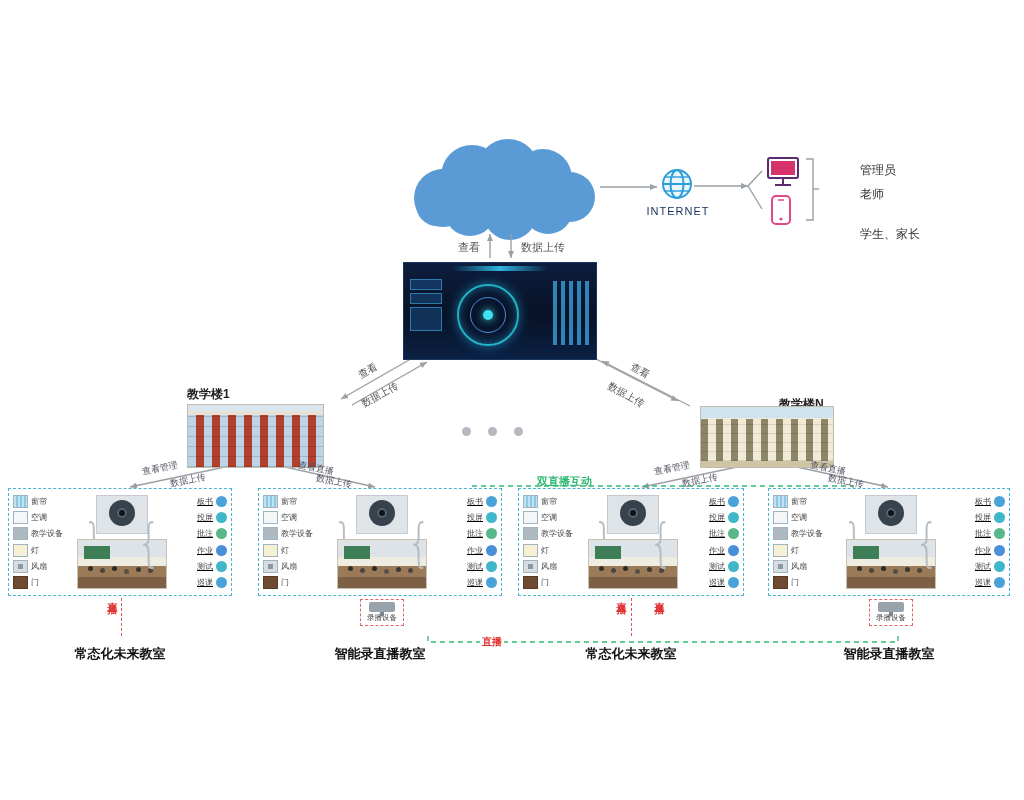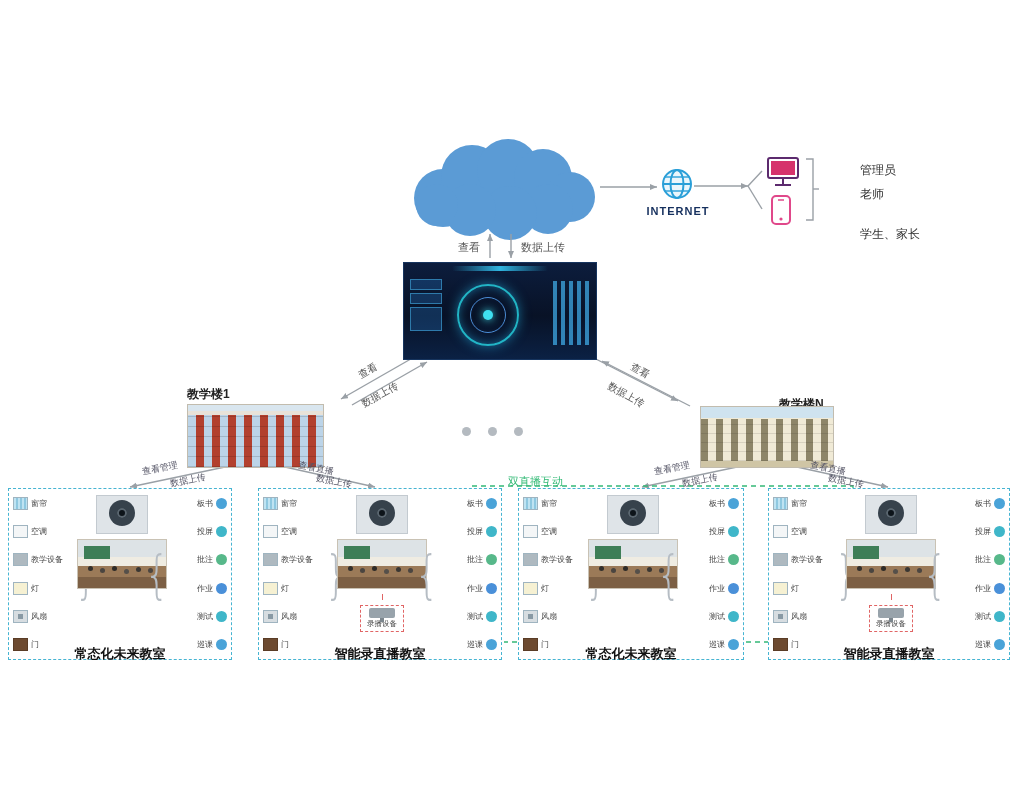--- a/index.html
+++ b/index.html
@@ -3,30 +3,30 @@
 <meta charset="utf-8">
 <style>
   html,body{margin:0;padding:0;background:#fff;}
   .stage{position:relative;width:1024px;height:800px;background:#fff;overflow:hidden;
          font-family:"Liberation Sans","DejaVu Sans",sans-serif;}
   svg.layer{position:absolute;left:0;top:0;pointer-events:none;}
   .lbl{position:absolute;color:#333;white-space:nowrap;}
 
   
   .cloud-label{left:423px;top:178px;width:160px;text-align:center;color:#fff;font-size:20px;font-weight:bold;letter-spacing:2px;}
-  .internet-label{left:638px;top:205px;width:80px;text-align:center;color:#16305e;font-size:11px;font-weight:bold;letter-spacing:1px;}
+  .internet-label{left:638px;top:205px;width:80px;text-align:center;color:#16305e;font-size:11px;font-weight:normal;letter-spacing:1px;}
   .user-label{left:822px;font-size:12px;color:#333;margin-left:38px;}
   .edge{font-size:11px;color:#555;}
   .edge-sm{font-size:9px;color:#556;}
   .rotl{transform:rotate(-29deg);} .rotr{transform:rotate(29deg);}
   .rotl2{transform:rotate(-11deg);} .rotr2{transform:rotate(11deg);}
   .platform-label{left:404px;top:361px;width:192px;text-align:center;font-size:13px;font-weight:bold;color:#222;}
   .building-label{font-size:12px;font-weight:bold;color:#222;}
   .panel-label{position:absolute;top:645px;width:130px;text-align:center;font-size:13px;font-weight:bold;color:#111;}
-  .duallive{left:508px;top:474px;color:#2eb872;font-size:11px;font-weight:normal;}
+  .duallive{left:537px;top:474px;color:#2eb872;font-size:11px;font-weight:bold;}
   .live-lbl{position:absolute;color:#e03030;font-size:10px;font-weight:bold;writing-mode:vertical-rl;letter-spacing:2px;}
   .live-lbl-h{position:absolute;color:#e03030;font-size:10px;font-weight:bold;background:#fff;padding:0 2px;}
   .live-v{position:absolute;width:0;border-left:1px dashed #e05555;}
 
   
   .platform{position:absolute;left:403px;top:262px;width:192px;height:96px;overflow:hidden;border:1px solid #16345e;
             background:linear-gradient(180deg,#0c1d3d,#081226 55%,#0b2144);}
   .p-title{position:absolute;top:3px;left:50%;transform:translateX(-50%);width:96px;height:5px;
            background:linear-gradient(90deg,transparent,#2fb4e0,transparent);border-radius:2px;}
   .p-ring{position:absolute;left:44%;top:54%;transform:translate(-50%,-50%);width:58px;height:58px;border-radius:50%;
@@ -49,22 +49,22 @@
   .bn{left:700px;top:406px;width:132px;height:60px;background:linear-gradient(#cfe3ef 0 18%,#f0ead6 18%);}
   .bn .body{position:absolute;left:0;right:0;top:12px;bottom:6px;
             background:repeating-linear-gradient(0deg,rgba(0,0,0,.10) 0 1px,transparent 1px 9px),
                        repeating-linear-gradient(90deg,#8d8568 0 7px,#f0ead6 7px 15px);}
   .bn .base{position:absolute;left:0;right:0;bottom:0;height:6px;background:#cfc5a5;}
 
   .dots{position:absolute;left:462px;top:427px;display:flex;gap:17px;}
   .dot{width:9px;height:9px;border-radius:50%;background:#b4bac0;}
 
   
-  .panel{position:absolute;top:488px;height:172px;background:#fff;border:1px dashed #46b4d2;
-         box-sizing:border-box;display:flex;gap:12px;padding:4px;}
+  .panel{position:absolute;top:488px;height:108px;background:#fff;border:1px dashed #46b4d2;
+         box-sizing:border-box;display:flex;gap:20px;padding:4px;}
   .devices{width:56px;display:flex;flex-direction:column;justify-content:space-between;}
   .dev-row{display:flex;align-items:center;gap:3px;height:21px;}
   .thumb{width:15px;height:13px;border:1px solid #9fb4c0;flex:none;box-sizing:border-box;}
   .d0{background:repeating-linear-gradient(90deg,#bfe3f2 0 2px,#8fc8e0 2px 4px);}
   .d1{background:#f4f6f7;}
   .d2{background:#aeb9c0;}
   .d3{background:#f6f1d3;}
   .d4{background:radial-gradient(circle at 50% 50%,#8899a4 0 34%,#d7dde1 35%);}
   .d5{background:#6d4a30;border-color:#5a3c26;}
   .dev-label{font-size:8px;color:#444;white-space:nowrap;}
@@ -78,21 +78,21 @@
   .photo{width:88px;height:48px;position:relative;flex:none;border:1px solid #c9c2b4;
          background:linear-gradient(180deg,#dde3e6 0 35%,#efece2 35% 55%,#9b7a58 55% 78%,#7c5f44 78% 100%);}
   .photo::before{content:"";position:absolute;left:6px;top:6px;width:26px;height:13px;background:#3e7e57;}
   .photo::after{content:"";position:absolute;left:10px;top:26px;width:5px;height:5px;border-radius:50%;background:#33302c;
                 box-shadow:12px 2px 0 #4a4540,24px 0 0 #2e2b27,36px 3px 0 #55504a,48px 1px 0 #3a3733,60px 2px 0 #4c4641;}
   .rec-link{height:6px;border-left:1px dashed #e06565;}
   .recorder{border:1px dashed #e06565;padding:2px 6px;display:flex;flex-direction:column;align-items:center;gap:1px;}
   .rec-icon{width:26px;height:10px;background:#98a3ab;border-radius:2px;position:relative;}
   .rec-icon::after{content:"";position:absolute;left:11px;top:10px;width:4px;height:4px;background:#7c868d;}
   .rec-label{font-size:7.5px;color:#444;white-space:nowrap;}
-  .functions{width:52px;display:flex;flex-direction:column;justify-content:space-between;}
+  .functions{width:52px;display:flex;flex-direction:column;justify-content:space-between;text-decoration:underline;}
   .fn-row{display:flex;align-items:center;justify-content:flex-end;gap:3px;height:21px;}
   .fn-label{font-size:8px;color:#444;white-space:nowrap;}
   .ficon{width:11px;height:11px;border-radius:50%;flex:none;}
   .f0{background:#4aa3d8;}.f1{background:#3fb6c9;}.f2{background:#57b88a;}
   .f3{background:#4a90d9;}.f4{background:#3fb6c9;}.f5{background:#4aa3d8;}
 </style>
 </head>
 <body>
 
 <div class="stage">

